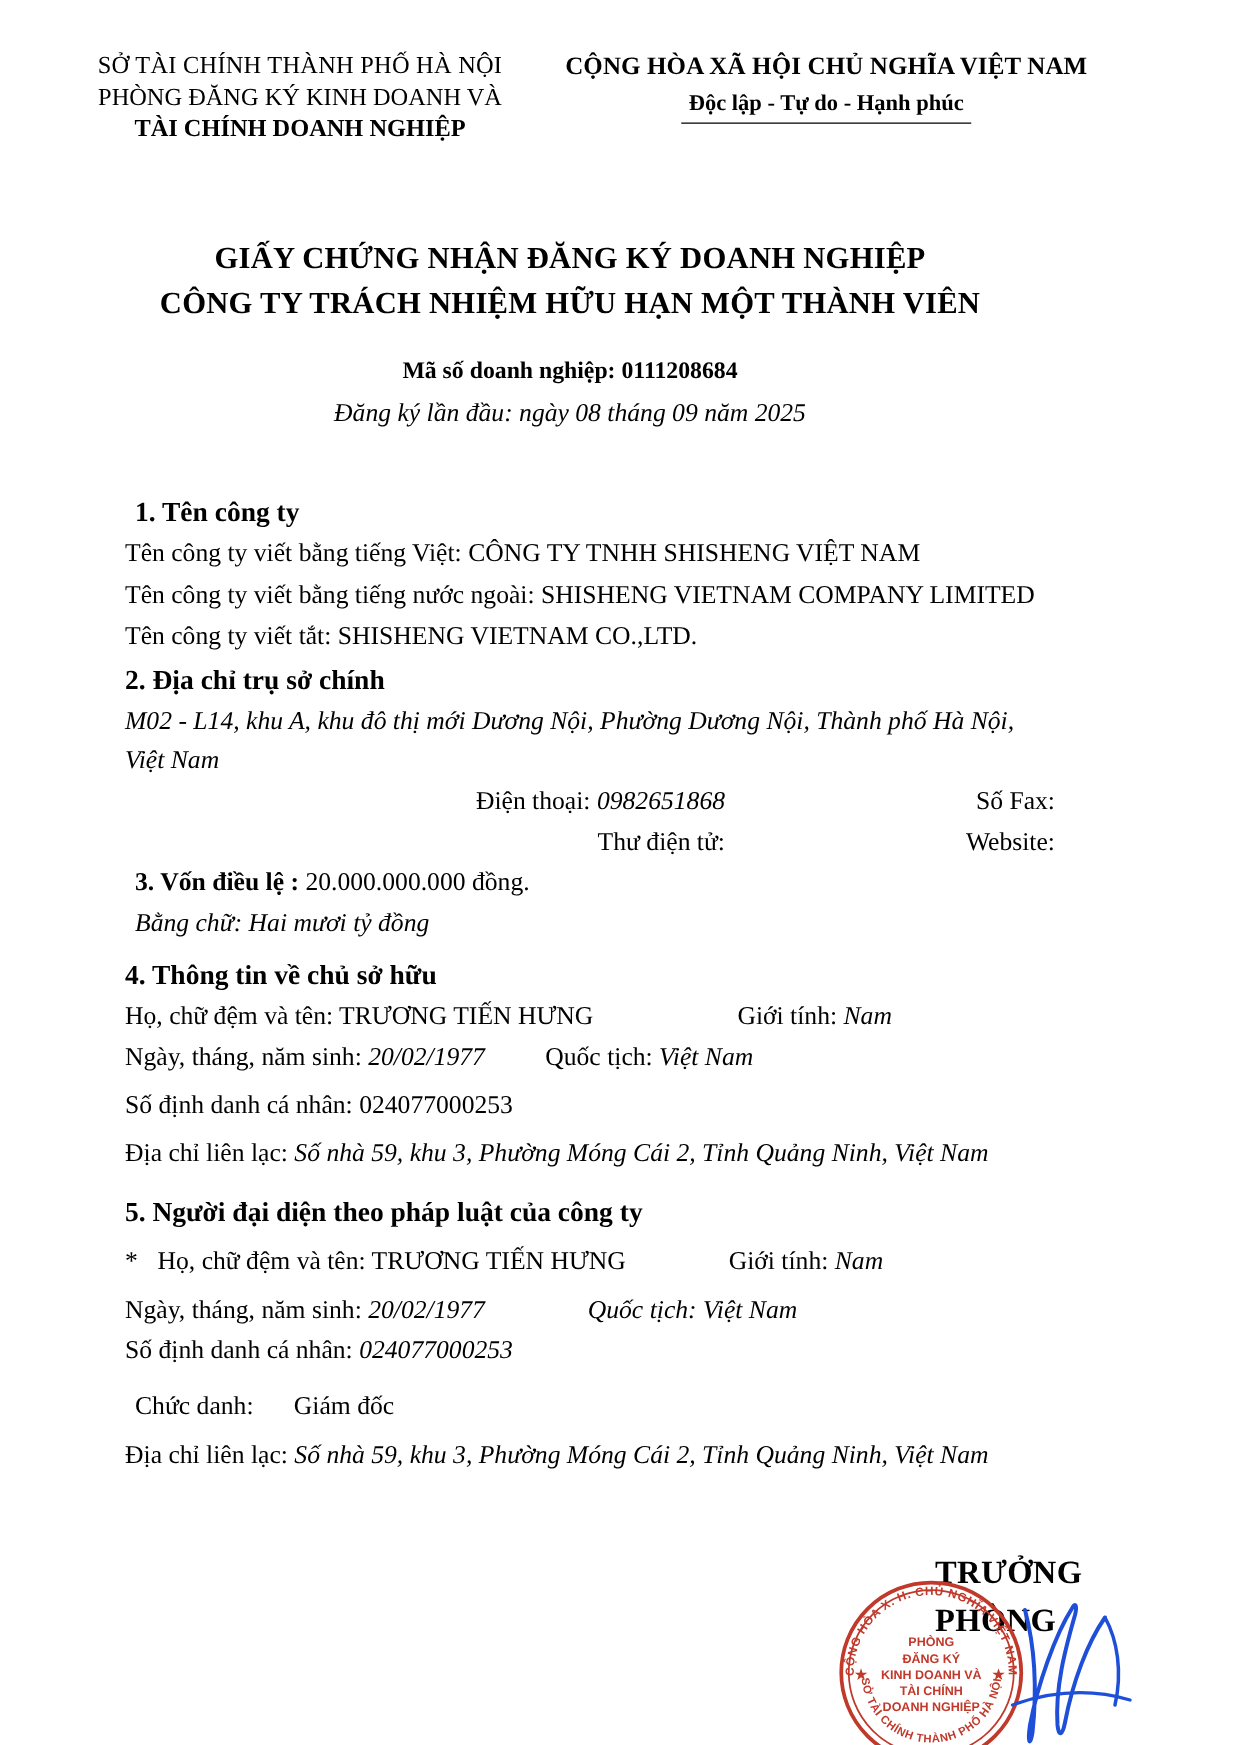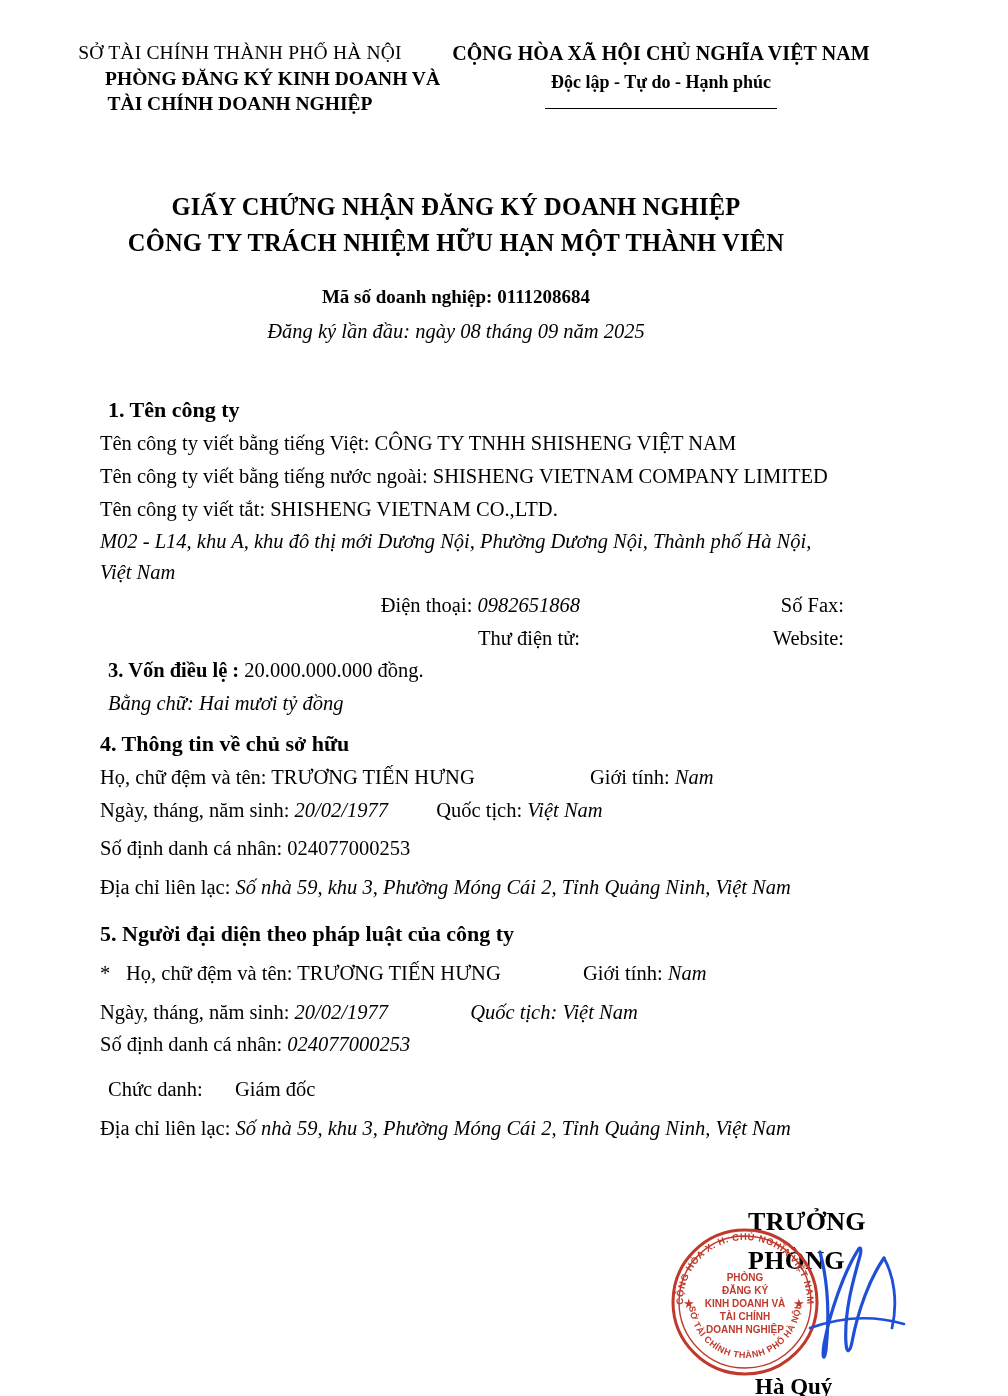--- a/index.html
+++ b/index.html
@@ -31,39 +31,39 @@
     padding: 40px 40px 0 40px;
     box-sizing: border-box;
   }
   .header-left {
     width: 400px;
     text-align: center;
     font-size: 19.5px;
     line-height: 1.32;
   }
   .header-left .l1 { letter-spacing: 0.2px; }
-  .header-left .l2 { font-weight: bold; text-align: right; }
+  .header-left .l2 { font-weight: normal; }
   .header-left .l3 { font-weight: bold; }
   .header-right {
     flex: 1;
     text-align: center;
     font-size: 20px;
     line-height: 1.35;
     padding-left: 10px;
   }
   .header-right .r1 {
     font-weight: bold;
     letter-spacing: 0.1px;
   }
   .header-right .r2 {
     font-weight: bold;
     font-size: 18px;
     display: inline-block;
     border-bottom: 1.4px solid #000;
-    padding: 1px 6px 14px 6px;
+    padding: 1px 6px 4px 6px;
     margin-top: 2px;
   }
 
   
   .title-block {
     text-align: center;
     margin-top: 72px;
   }
   .title-main {
     font-size: 24.5px;
@@ -202,20 +202,21 @@
     </div>
     <div class="row">
       <span>Tên công ty viết bằng tiếng nước ngoài:</span>
       <span>SHISHENG VIETNAM COMPANY LIMITED</span>
     </div>
     <div class="row">
       <span>Tên công ty viết tắt:</span>
       <span>SHISHENG VIETNAM CO.,LTD.</span>
     </div>
 
+    <div class="sect-title">2. Địa chỉ trụ sở chính</div>
     <div class="row it">M02 - L14, khu A, khu đô thị mới Dương Nội, Phường Dương Nội, Thành phố Hà Nội, Việt Nam</div>
     <div class="two-col row">
       <div class="c1">
         <span>Điện thoại:</span>
         <span class="it">0982651868</span>
       </div>
       <div class="c2">
         <span>Số Fax:</span>
         <span class="it"></span>
       </div>

